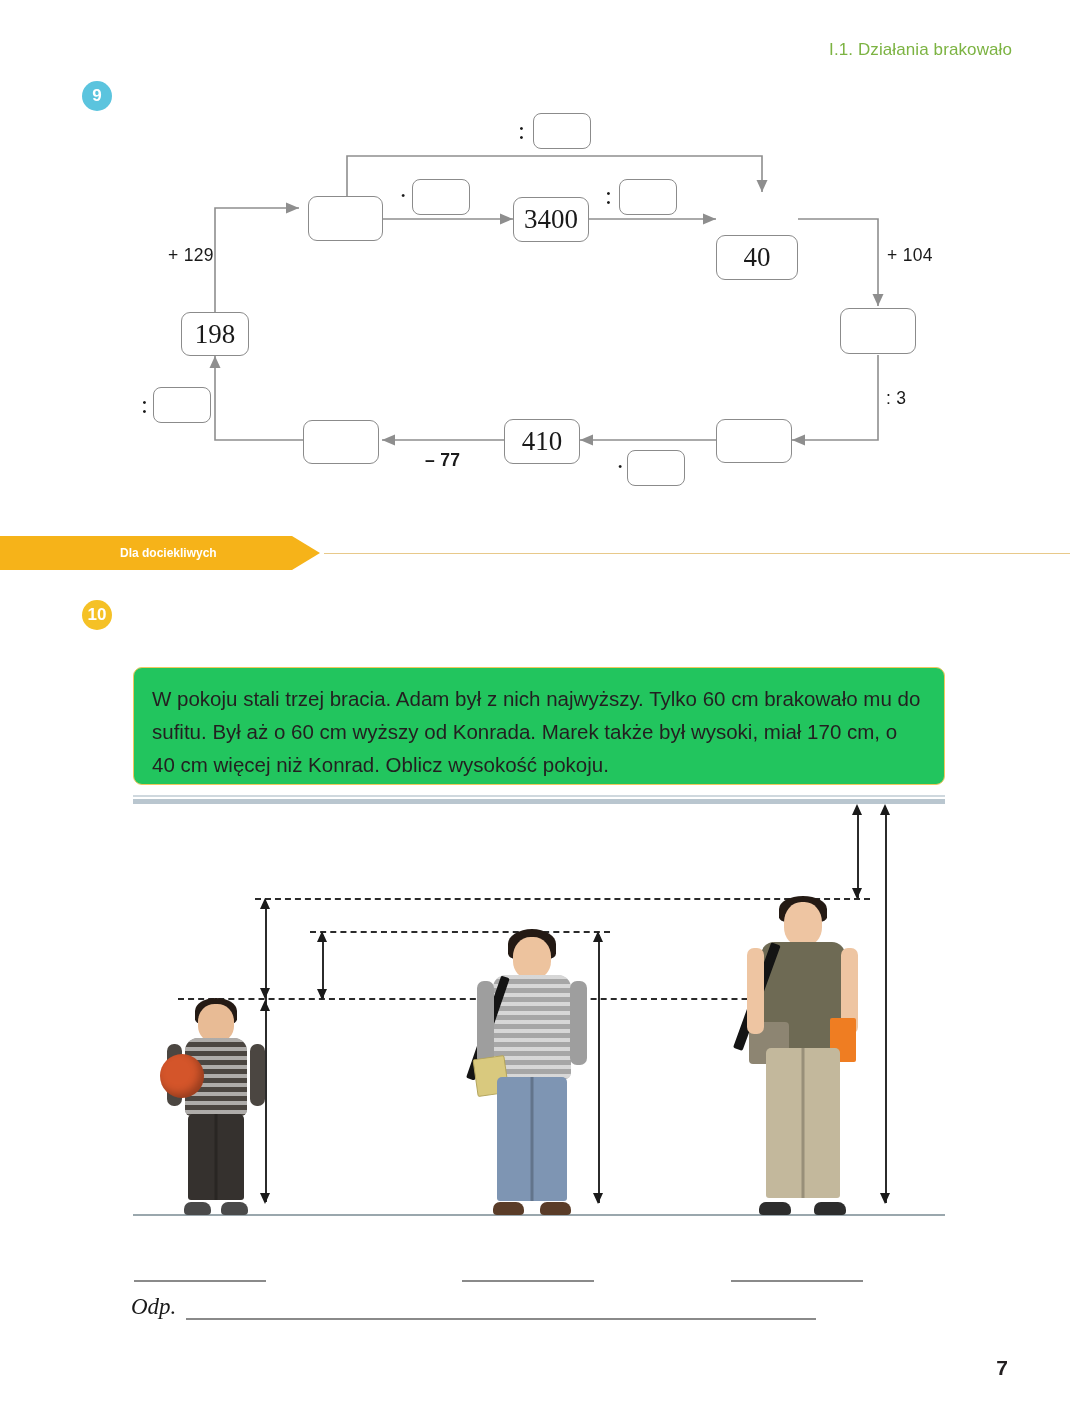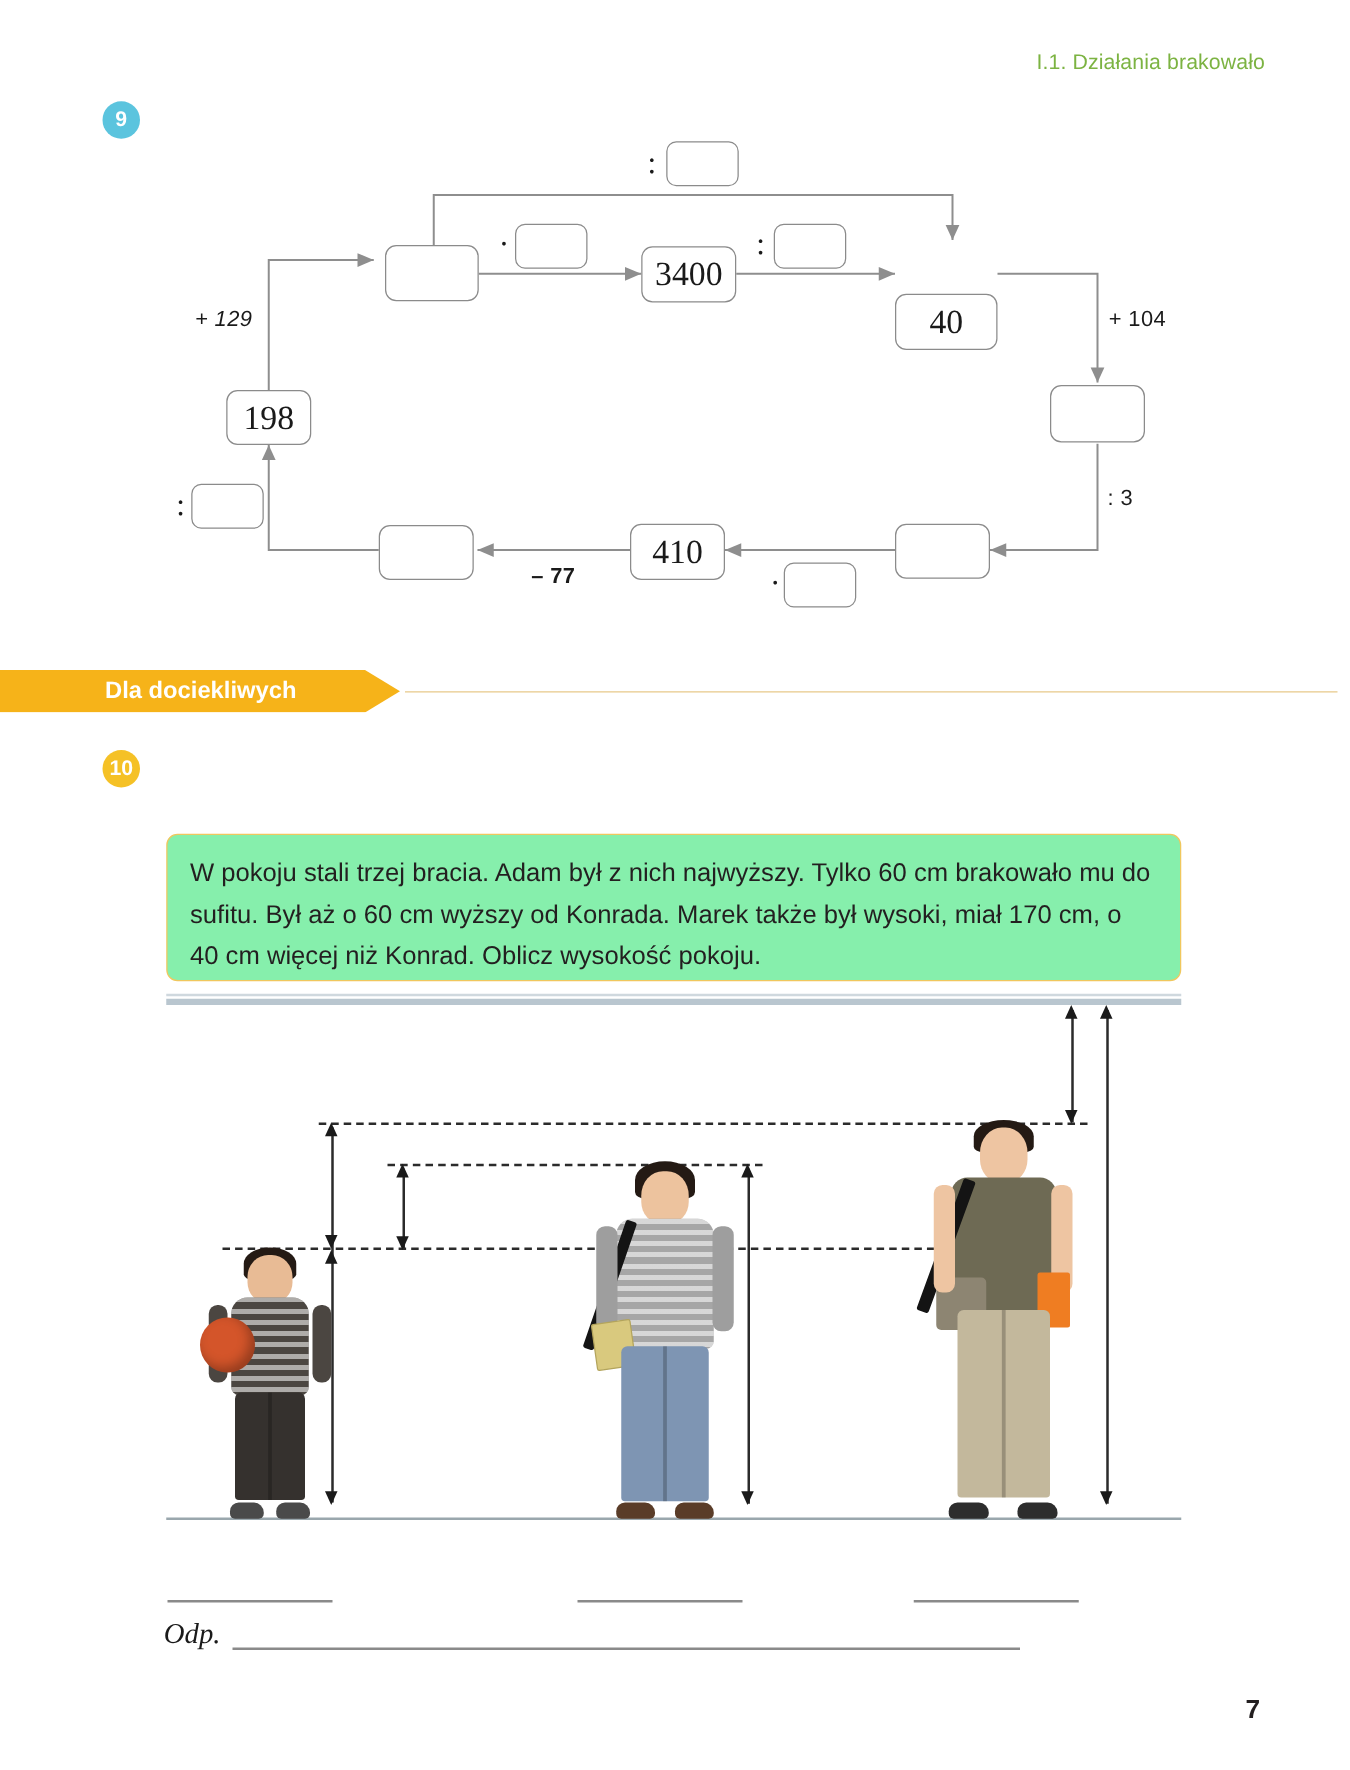--- a/index.html
+++ b/index.html
@@ -55,31 +55,31 @@
 
   
   .banner-wrap{position:absolute;left:0;top:536px;width:1080px;height:40px;}
   .banner{
     position:absolute;left:0;top:0;height:34px;width:320px;
     background:#f6b319;
     clip-path:polygon(0 0, 292px 0, 320px 17px, 292px 34px, 0 34px);
     display:flex;align-items:center;
   }
   .banner span{
-    color:#fff;font-weight:bold;font-size:19px;margin-left:84px;
+    color:#fff;font-weight:bold;font-size:12px;margin-left:120px;
     font-family:"Liberation Sans",sans-serif;
   }
   .banner-line{
     position:absolute;left:324px;top:17px;right:10px;height:1px;background:#e8c98a;
   }
 
   
   .problembox{
     position:absolute;left:133px;top:667px;width:812px;height:118px;
-    border:1.6px solid #f0c75e;border-radius:9px;background:#86efac;
+    border:1.6px solid #f0c75e;border-radius:9px;background:#22c55e;
     box-sizing:border-box;padding:14px 20px 0 18px;
   }
   .problembox p{
     margin:0;font-family:"Liberation Sans",sans-serif;
     font-size:20.5px;line-height:1.62;color:#231f20;
   }
 
   
   #illus{position:absolute;left:0;top:790px;width:1080px;height:450px;}
   .ceilbar{position:absolute;left:133px;top:9px;width:812px;height:5px;background:#b9c6cf;}
@@ -173,21 +173,21 @@
     <div class="oplabel" style="left:399px;top:182px;">·</div>
     <div class="dbox small" style="left:412px;top:179px;width:58px;height:36px;"></div>
 
     <div class="dbox" style="left:513px;top:197px;width:76px;height:45px;">3400</div>
 
     <div class="oplabel" style="left:605px;top:182px;">:</div>
     <div class="dbox small" style="left:619px;top:179px;width:58px;height:36px;"></div>
 
     <div class="dbox" style="left:716px;top:197px;width:82px;height:45px;margin-top:38px;">40</div>
 
-    <div class="arlabel" style="left:156px;top:245px;font-style:italic;">+ 129</div>
+    <div class="arlabel" style="left:168px;top:245px;">+ 129</div>
     <div class="arlabel" style="left:887px;top:245px;">+ 104</div>
 
     <div class="dbox" style="left:181px;top:312px;width:68px;height:44px;">198</div>
 
     <div class="dbox" style="left:840px;top:308px;width:76px;height:46px;"></div>
 
     <div class="arlabel" style="left:886px;top:388px;">: 3</div>
 
     <div class="oplabel" style="left:141px;top:391px;">:</div>
     <div class="dbox small" style="left:153px;top:387px;width:58px;height:36px;"></div>

